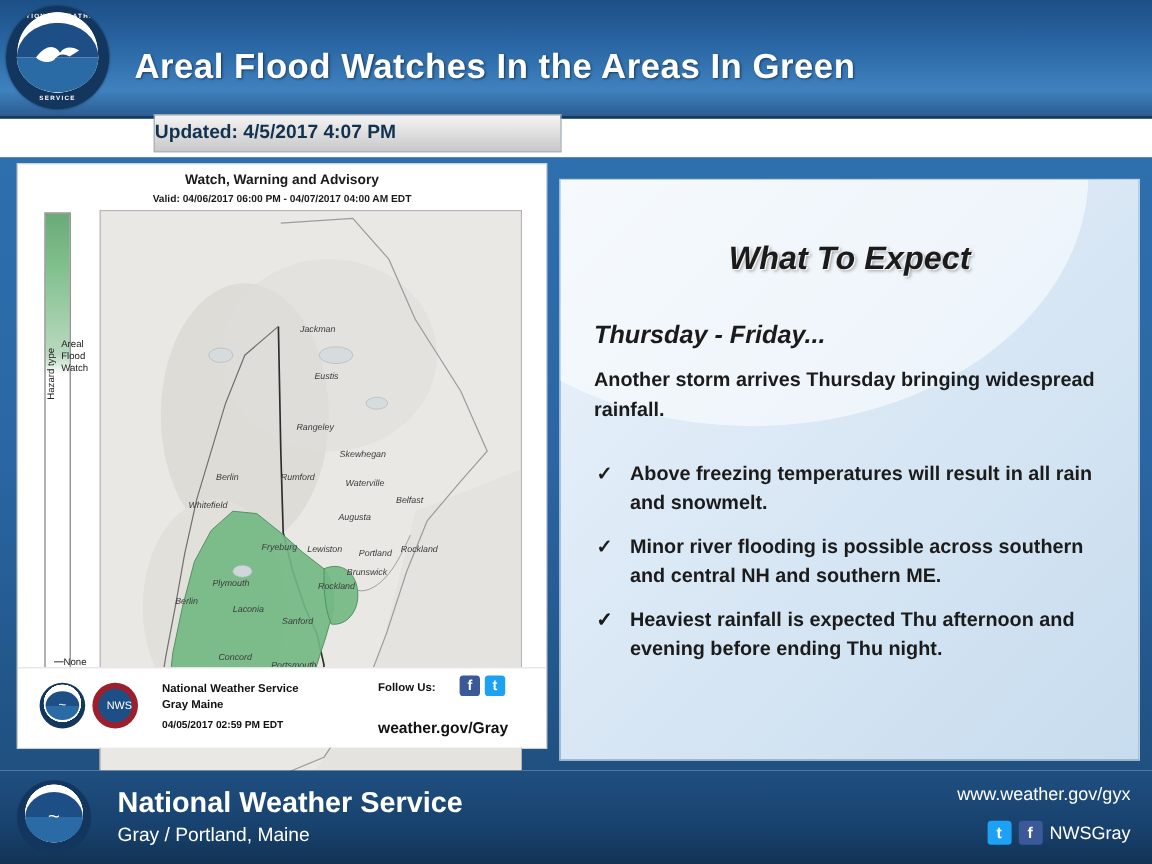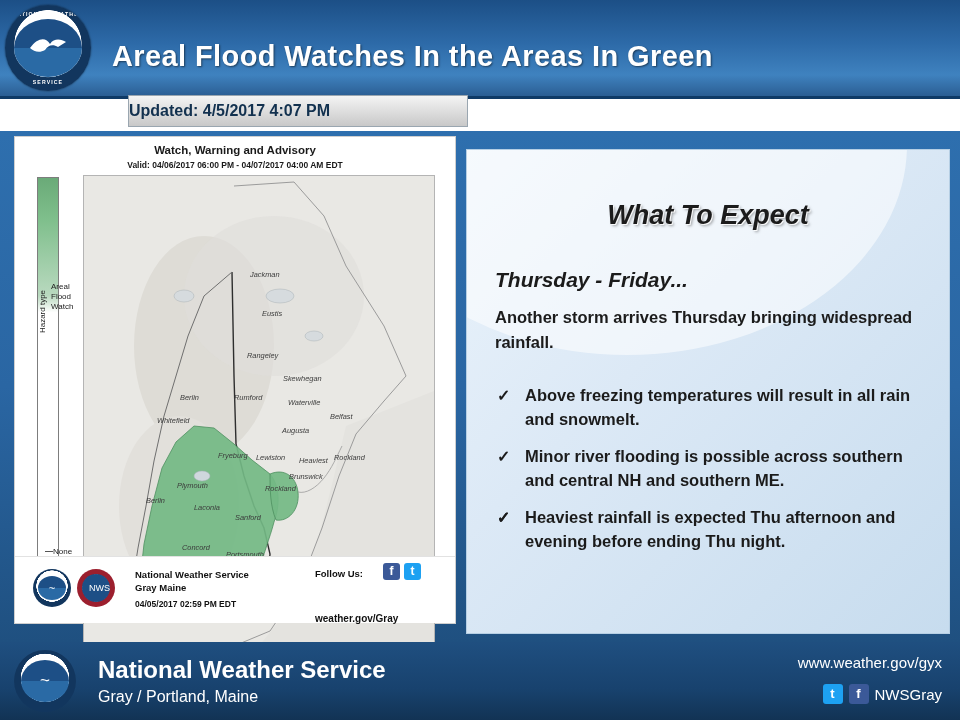--- a/index.html
+++ b/index.html
@@ -245,22 +245,22 @@
   }
   .mf-follow {
     position: absolute;
     left: 300px; top: 11px;
     font-size: 9.5px;
     font-weight: bold;
     color: #111;
   }
   .mf-web {
     position: absolute;
-    left: 300px; top: 56px;
-    font-size: 10px;
+    left: 300px; top: 42px;
+    font-size: 13px;
     font-weight: bold;
     color: #111;
   }
   .mf-fb, .mf-tw {
     position: absolute;
     top: 6px;
     width: 17px; height: 17px;
     border-radius: 3px;
     color: #fff;
     font-size: 12px;
@@ -476,21 +476,21 @@
         <div class="city-label" style="left:163px; top:175px;">Rangeley</div>
         <div class="city-label" style="left:199px; top:198px;">Skewhegan</div>
         <div class="city-label" style="left:96px;  top:217px;">Berlin</div>
         <div class="city-label" style="left:150px; top:217px;">Rumford</div>
         <div class="city-label" style="left:204px; top:222px;">Waterville</div>
         <div class="city-label" style="left:73px;  top:240px;">Whitefield</div>
         <div class="city-label" style="left:198px; top:250px;">Augusta</div>
         <div class="city-label" style="left:246px; top:236px;">Belfast</div>
         <div class="city-label" style="left:134px; top:275px;">Fryeburg</div>
         <div class="city-label" style="left:172px; top:277px;">Lewiston</div>
-        <div class="city-label" style="left:215px; top:280px;">Heaviest</div>
+        <div class="city-label" style="left:215px; top:280px;">Portland</div>
         <div class="city-label" style="left:250px; top:277px;">Rockland</div>
         <div class="city-label" style="left:205px; top:296px;">Brunswick</div>
         <div class="city-label" style="left:93px;  top:305px;">Plymouth</div>
         <div class="city-label" style="left:181px; top:308px;">Rockland</div>
         <div class="city-label" style="left:62px;  top:320px;">Berlin</div>
         <div class="city-label" style="left:110px; top:327px;">Laconia</div>
         <div class="city-label" style="left:151px; top:337px;">Sanford</div>
         <div class="city-label" style="left:98px;  top:367px;">Concord</div>
         <div class="city-label" style="left:142px; top:374px;">Portsmouth</div>
         <div class="city-label" style="left:52px;  top:393px;">Keene</div>

